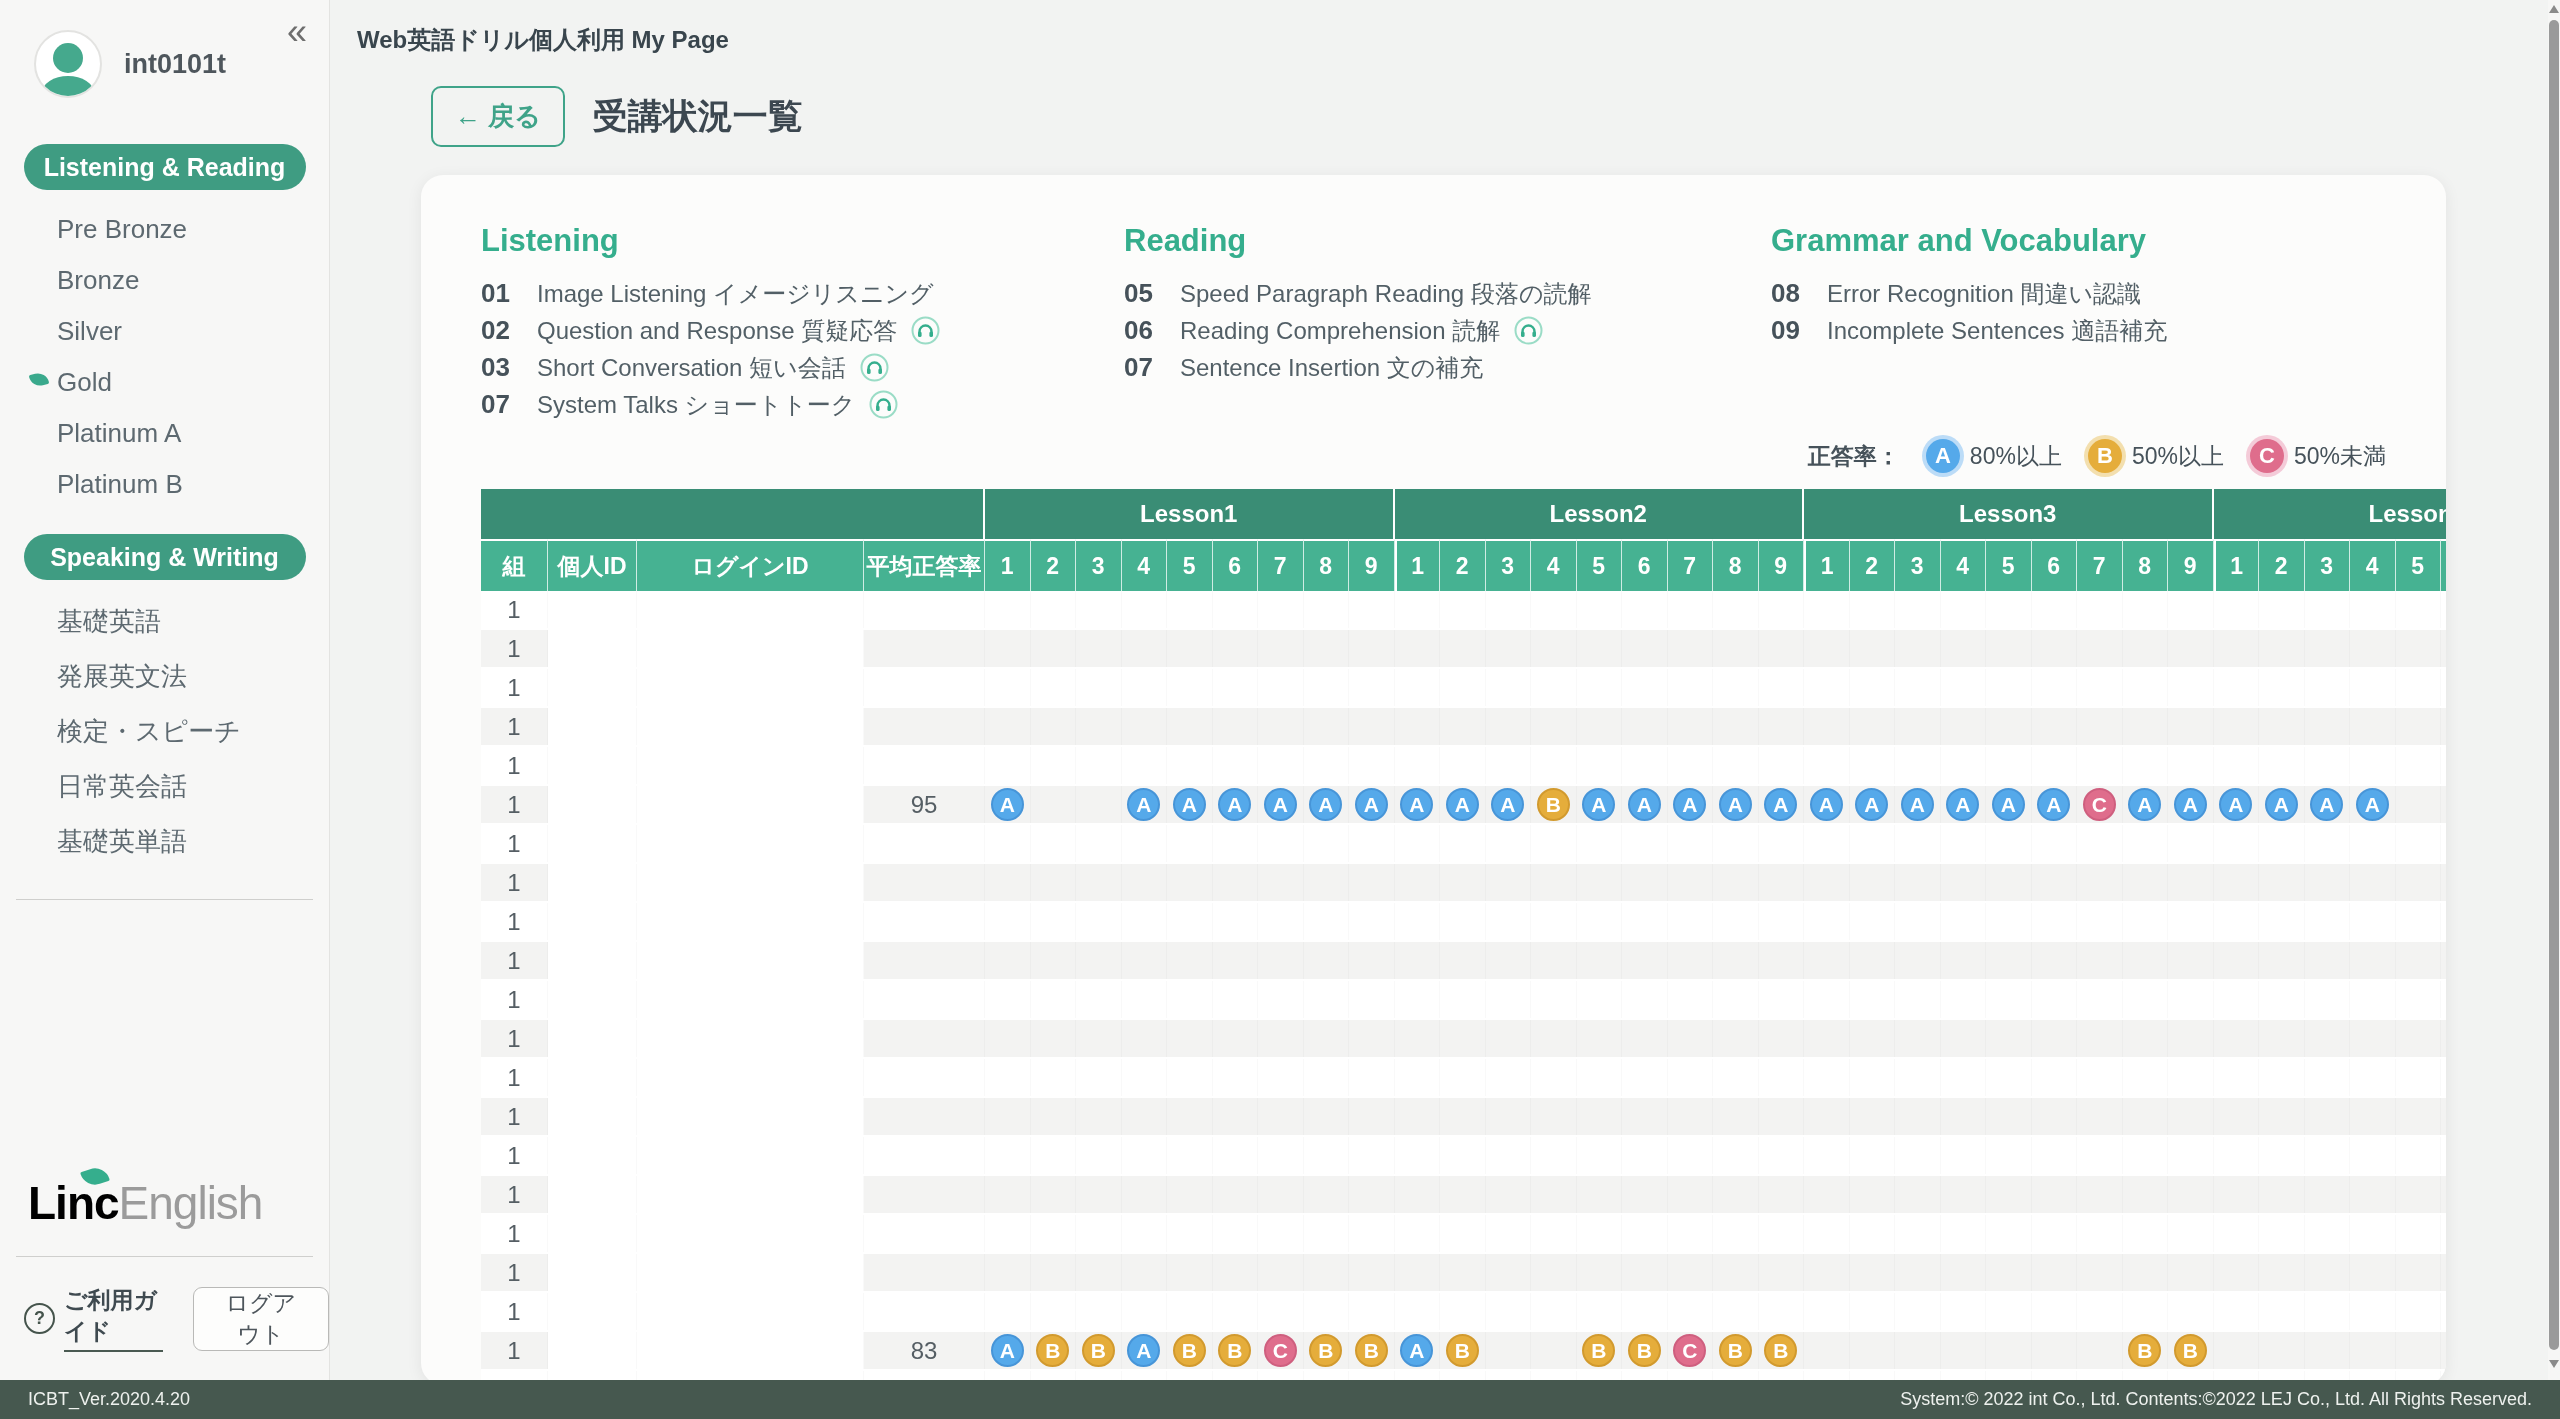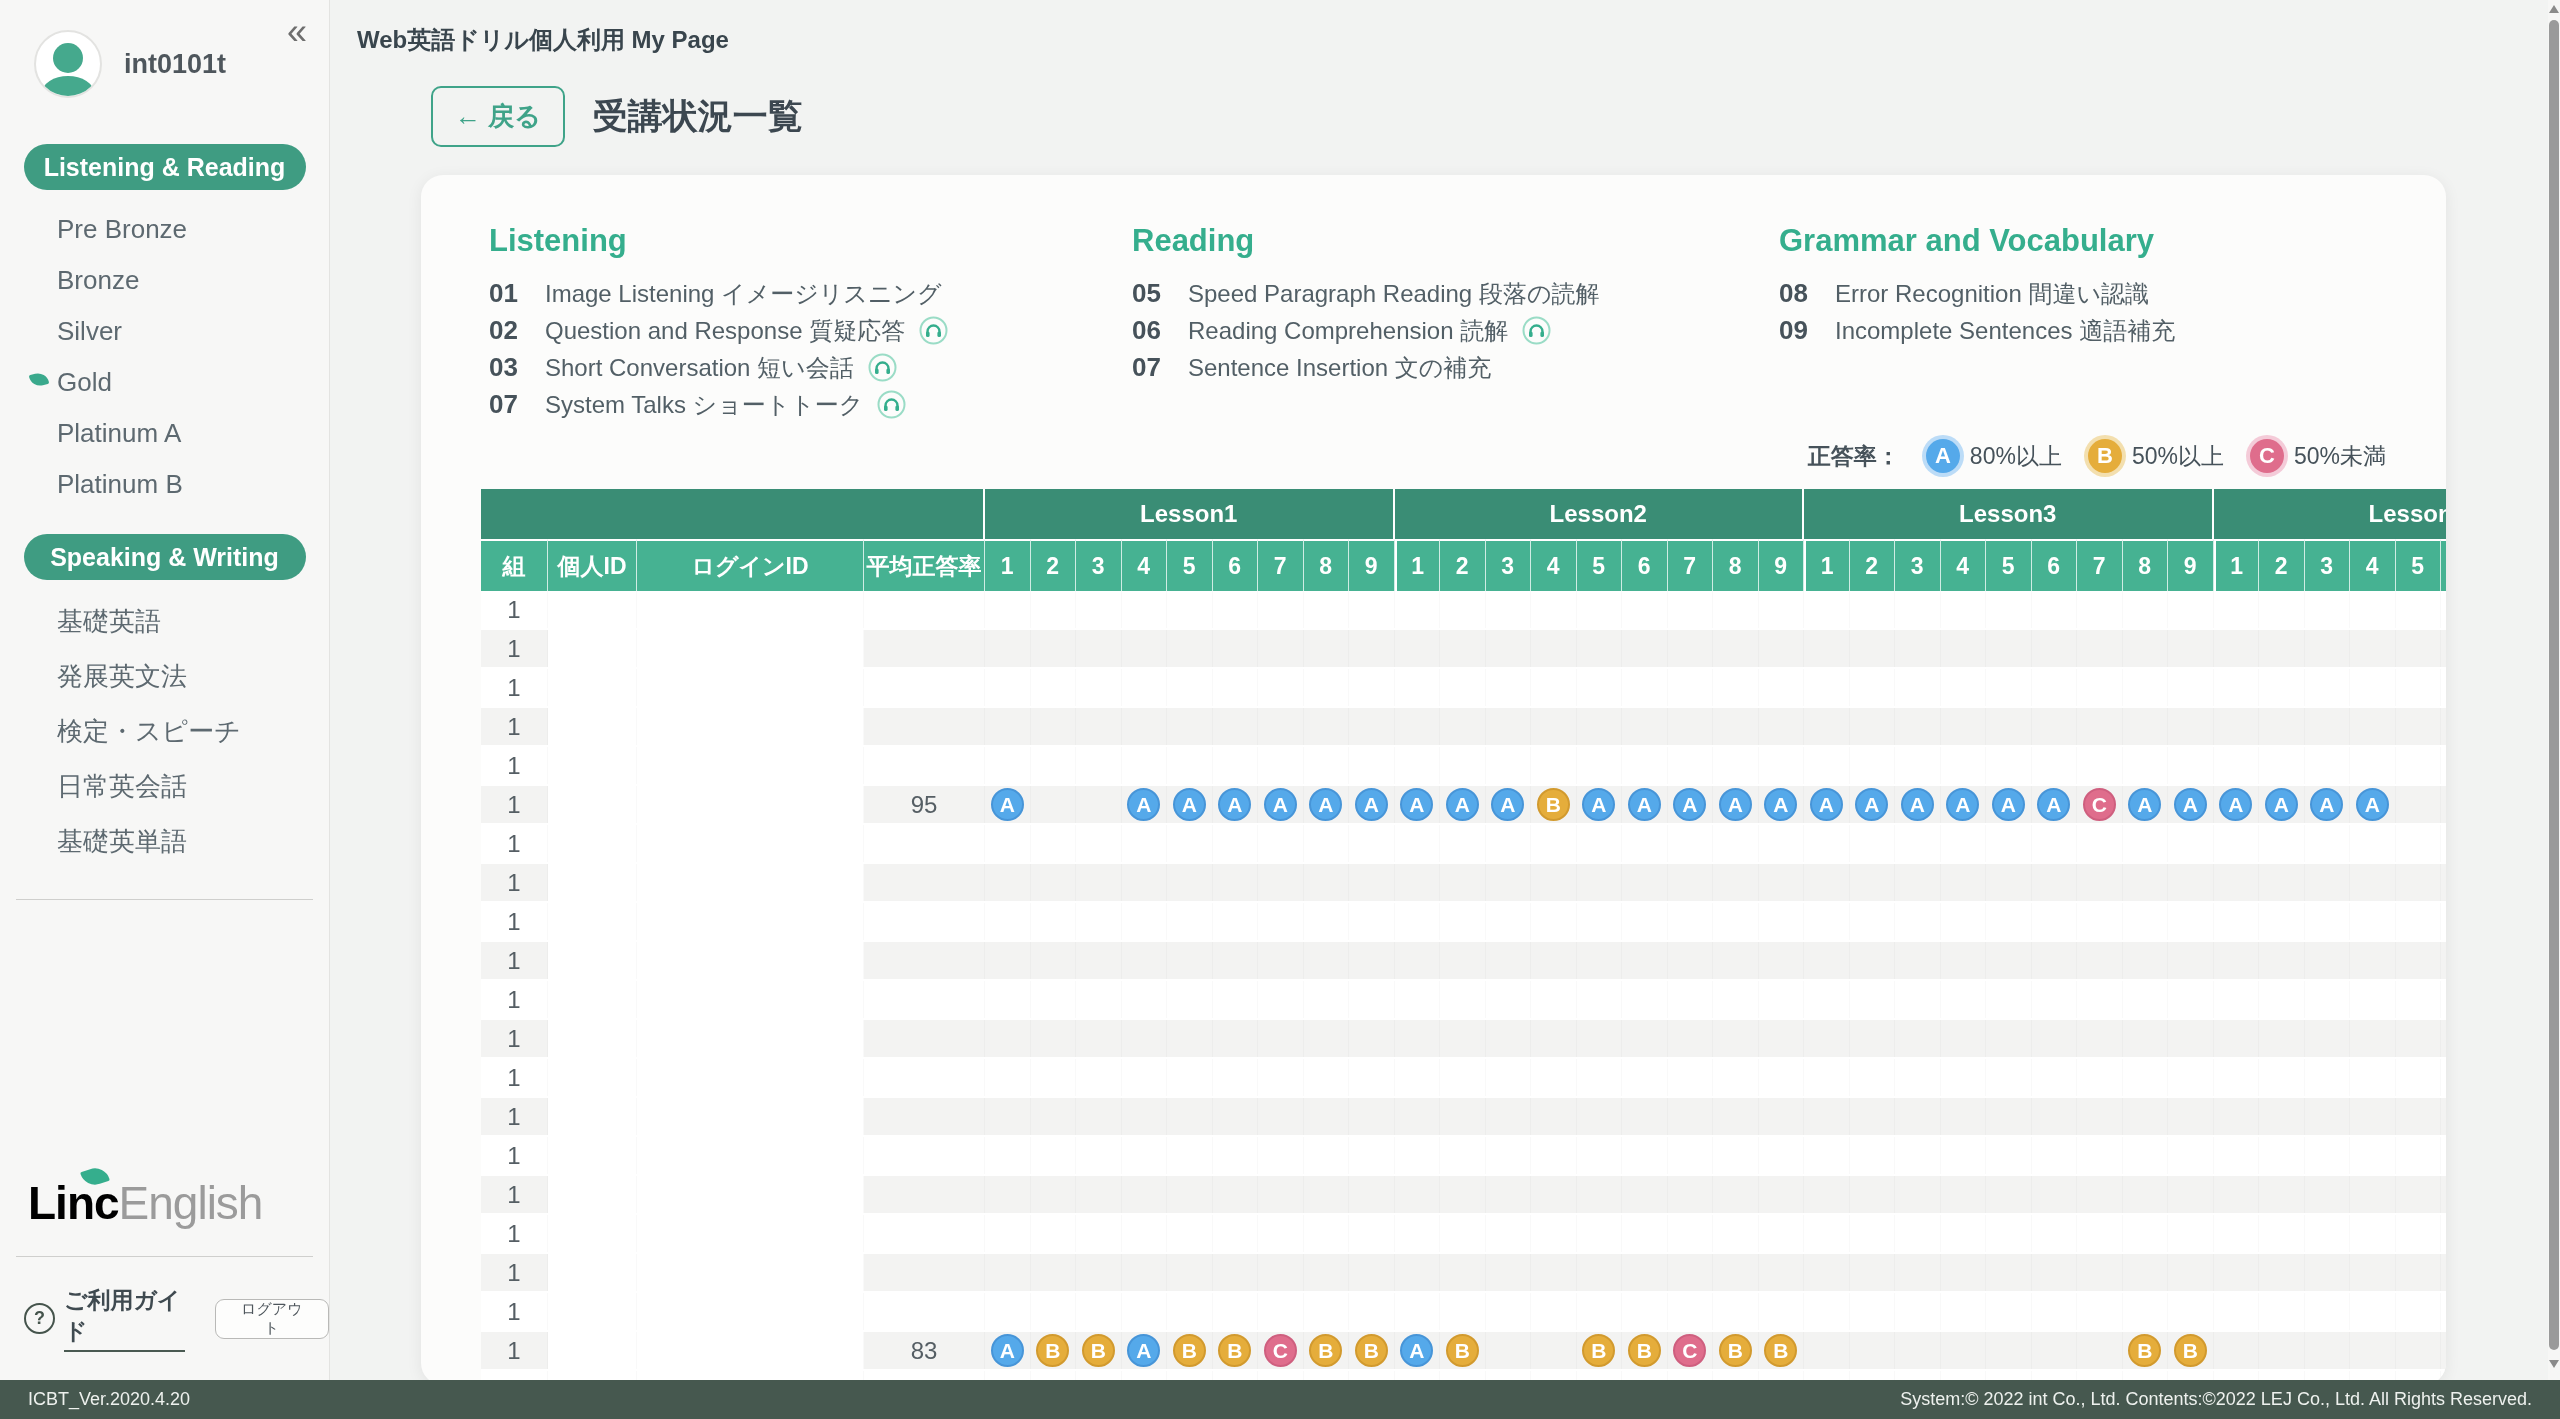--- a/index.html
+++ b/index.html
@@ -29,33 +29,33 @@
   .logo .linc{color:#000000;}
   .logo .eng{color:#9b9b9b;font-weight:normal;}
   .logo-leaf{position:absolute;left:82px;top:-12px;width:26px;height:17px;background:#35ae8d;
     border-radius:2px 18px 2px 18px;transform:rotate(-18deg);}
   .tagline{font-size:17px;color:#8f8f8f;padding:14px 0 0 30px;letter-spacing:.4px;}
   .side-actions{display:flex;align-items:center;gap:30px;padding:24px 0 28px 24px;}
   .guide{display:flex;gap:9px;align-items:center;cursor:pointer;}
   .qicon{width:27px;height:27px;border:2px solid #45544c;border-radius:50%;font-size:18px;display:flex;
     align-items:center;justify-content:center;color:#45544c;font-weight:bold;flex:none;}
   .guide-label{font-size:23px;color:#3f4a50;font-weight:bold;border-bottom:2px solid #4a5a52;padding-bottom:3px;}
-  .logout{border:1px solid #b9b9b7;border-radius:9px;background:#fdfdfc;padding:0 22px;font-size:15px;color:#4e565c;cursor:pointer;}
+  .logout{border:1px solid #b9b9b7;border-radius:9px;background:#fdfdfc;padding:0 22px;font-size:23px;color:#4e565c;cursor:pointer;}
 
   
   .main{position:absolute;left:331px;top:0;width:2217px;height:1380px;overflow:hidden;}
   .breadcrumb{padding:24px 0 0 26px;font-size:24px;font-weight:bold;color:#39454d;}
   .back-row{display:flex;align-items:center;gap:28px;margin:30px 0 0 100px;}
   .back-btn{border:2px solid #3fa389;border-radius:10px;color:#3fa389;background:transparent;
     font-size:26px;font-weight:bold;padding:11px 22px;cursor:pointer;font-family:inherit;}
   .page-title{font-size:35px;font-weight:bold;color:#3c4750;}
   .card{margin:28px 0 0 90px;width:2025px;height:1210px;background:#fcfcfb;border-radius:22px;
     box-shadow:0 3px 16px rgba(0,0,0,.07);padding:48px 0 0 60px;box-sizing:border-box;overflow:hidden;}
 
-  .course-row{display:flex;margin-left:8px;}
+  .course-row{display:flex;}
   .course-title{font-size:31px;font-weight:bold;color:#35ae8d;margin-bottom:16px;}
   .course-item{display:flex;align-items:center;gap:14px;height:37px;font-size:24px;color:#525f66;}
   .course-no{font-weight:bold;font-size:26px;color:#46525a;width:42px;flex:none;}
   .hp-icon{width:29px;height:29px;flex:none;cursor:pointer;}
 
   .legend-row{display:flex;justify-content:flex-end;align-items:center;width:1905px;margin:16px 0 16px;}
   .legend-label{font-size:23px;font-weight:bold;color:#46525a;}
   .legend-badge{width:34px;height:34px;border-radius:50%;color:#fff;font-weight:bold;font-size:22px;
     display:flex;align-items:center;justify-content:center;margin-left:26px;}
   .legend-desc{font-size:23px;color:#46525a;margin-left:10px;}

